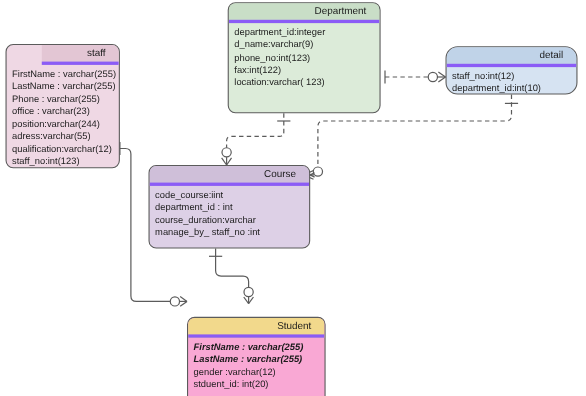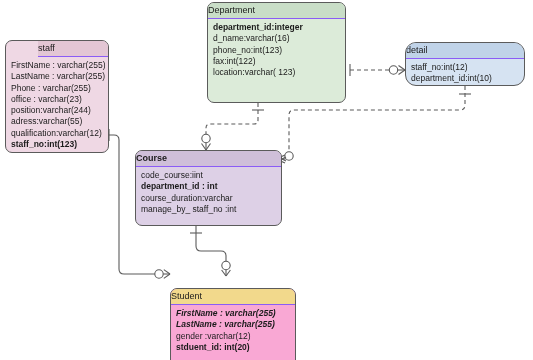--- a/index.html
+++ b/index.html
@@ -23,49 +23,49 @@
   }
   .entity {
     position: absolute;
     box-sizing: border-box;
     border: 1px solid #5b5b5b;
     border-radius: 7px;
     overflow: hidden;
     background: #ffffff;
   }
   .entity-header {
-    text-align: left;
+    text-align: right;
     font-size: 9px;
     line-height: 12px;
-    padding: 1px 0 2px 0;
-    border-bottom: 1px solid #8b5cf6;
+    padding: 1px 12px 2px 0;
+    border-bottom: 3px solid #8b5cf6;
     color: #1b1b1b;
     white-space: nowrap;
   }
   .entity-body {
     padding: 3px 5px 4px 5px;
   }
   .attr {
     font-size: 8.5px;
     line-height: 11.3px;
     color: #1b1b1b;
     white-space: nowrap;
   }
-  .attr.b  { font-weight: bold; }
+  .attr.b  { font-weight: normal; }
   .attr.i  { }
   .attr.bi { font-weight: bold; font-style: italic; }
 
   
   .e-staff .entity-header      { background: #e3c6d4; margin-left: 32px; }
   .e-staff                      { background: #efd8e4; }
   .e-department .entity-header { background: #c9dec7; }
   .e-department                 { background: #dcebd9; }
   .e-detail .entity-header     { background: #c0d3e8; }
   .e-detail                     { background: #d6e3f2; }
-  .e-course .entity-header     { background: #cfbfd9; font-weight: bold; }
+  .e-course .entity-header     { background: #cfbfd9; }
   .e-course                     { background: #ddd0e6; }
   .e-student .entity-header    { background: #f2d98c; }
   .e-student                    { background: #f9a8d4; margin-top: 16px; }
 </style>
 </head>
 <body>
 
 <div id="canvas">
 
   <svg id="wires" viewBox="0 0 533 360" xmlns="http://www.w3.org/2000/svg">
@@ -143,21 +143,21 @@
       <div class="attr">adress:varchar(55)</div>
       <div class="attr">qualification:varchar(12)</div>
       <div class="attr b">staff_no:int(123)</div>
     </div>
   </div>
 
   <div class="entity e-department" style="left:207px; top:2px; width:139px; height:101px;">
     <div class="entity-header">Department</div>
     <div class="entity-body">
       <div class="attr b">department_id:integer</div>
-      <div class="attr">d_name:varchar(16)</div>
+      <div class="attr">d_name:varchar(9)</div>
       <div class="attr">phone_no:int(123)</div>
       <div class="attr">fax:int(122)</div>
       <div class="attr">location:varchar( 123)</div>
     </div>
   </div>
 
   <div class="entity e-detail" style="left:405px; top:42px; width:120px; height:44px;border-radius:11px;">
     <div class="entity-header">detail</div>
     <div class="entity-body">
       <div class="attr i">staff_no:int(12)</div>

